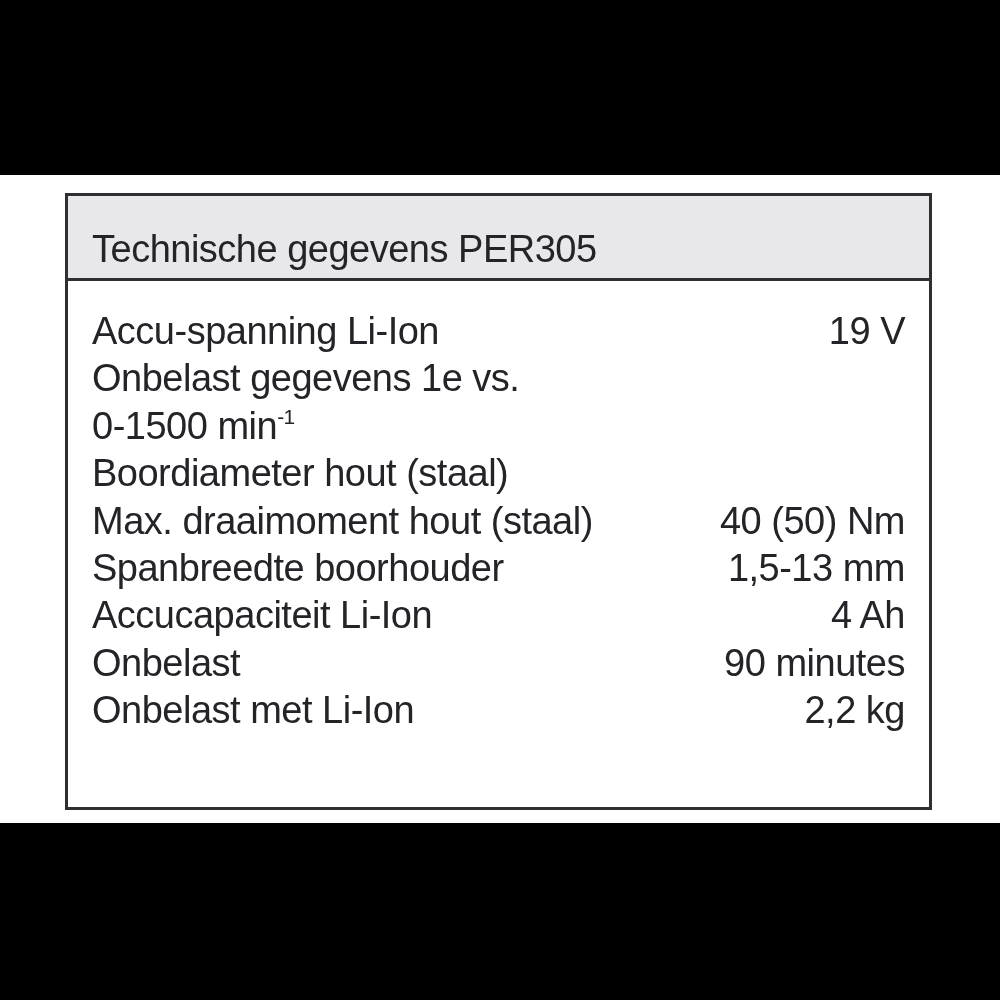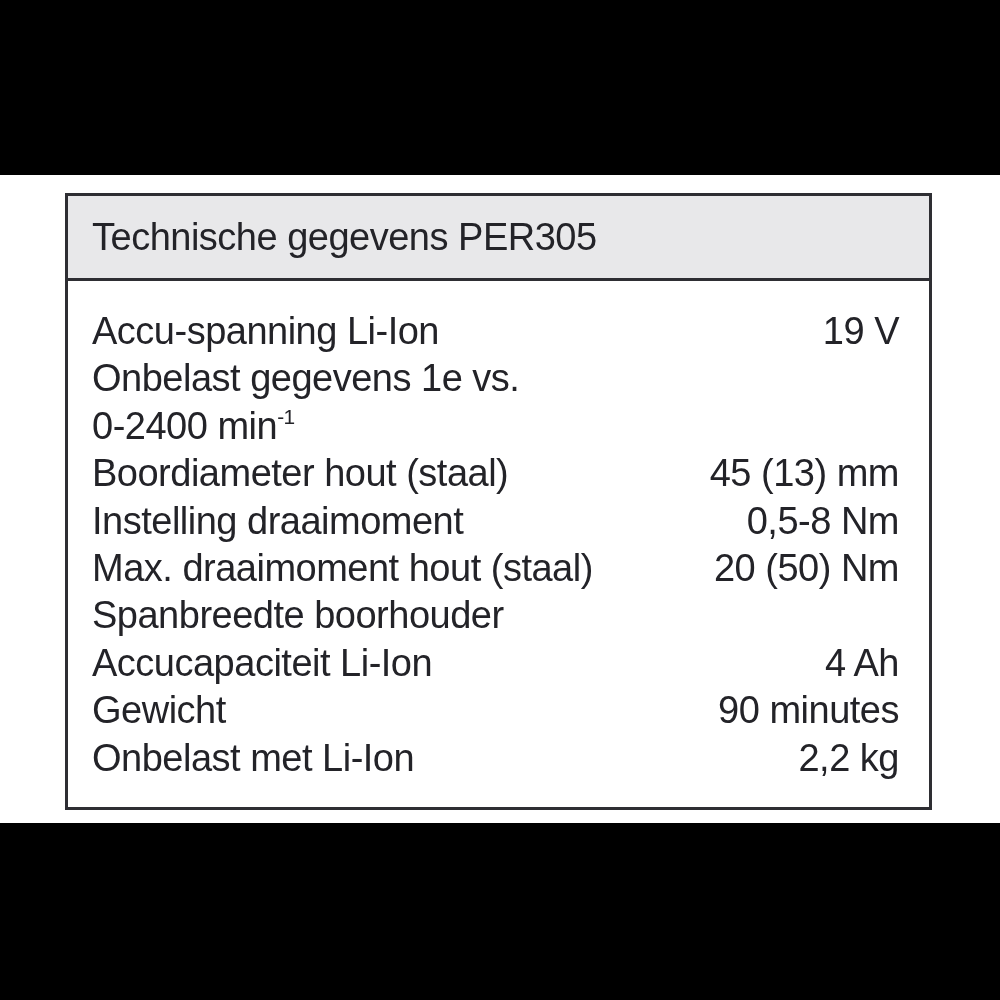--- a/index.html
+++ b/index.html
@@ -31,26 +31,26 @@
     color: #232328;
   }
   .spec-header {
     height: 85px;
     box-sizing: border-box;
     background: #e8e8ea;
     border-bottom: 3px solid #2e2e33;
     font-size: 38px;
     letter-spacing: -0.5px;
     line-height: 82px;
-    padding: 0 24px;
+    padding: 12px 24px;
     white-space: nowrap;
     overflow: hidden;
   }
   .spec-body {
-    padding: 27px 30px 0 24px;
+    padding: 27px 24px 0 24px;
   }
   .spec-row {
     display: flex;
     justify-content: space-between;
     align-items: baseline;
     font-size: 38px;
     letter-spacing: -0.5px;
     line-height: 47.4px;
     white-space: nowrap;
   }
@@ -76,49 +76,45 @@
       <div class="spec-row">
         <span class="spec-label">Accu-spanning Li-Ion</span>
         <span class="spec-value"><span>19 V</span><sup class="unit-sup"></sup></span>
       </div>
 
       <div class="spec-row">
         <span class="spec-label">Onbelast gegevens 1e vs.</span>
       </div>
 
       <div class="spec-row">
-        <span class="spec-value"><span>0-2400 min</span><sup class="unit-sup">-1</sup></span>
+        <span class="spec-value"><span>0-1500 min</span><sup class="unit-sup">-1</sup></span>
       </div>
 
       <div class="spec-row">
         <span class="spec-label">Boordiameter hout (staal)</span>
-        <span class="spec-value"><span>45 (13) mm</span><sup class="unit-sup"></sup></span>
       </div>
 
-      <div class="spec-row">
-        <span class="spec-label">Instelling draaimoment</span>
-        <span class="spec-value"><span>0,5-8 Nm</span><sup class="unit-sup"></sup></span>
-      </div>
 
       <div class="spec-row">
         <span class="spec-label">Max. draaimoment hout (staal)</span>
-        <span class="spec-value"><span>20 (50) Nm</span><sup class="unit-sup"></sup></span>
+        <span class="spec-value"><span>40 (50) Nm</span><sup class="unit-sup"></sup></span>
       </div>
 
       <div class="spec-row">
         <span class="spec-label">Spanbreedte boorhouder</span>
+        <span class="spec-value"><span>1,5-13 mm</span><sup class="unit-sup"></sup></span>
       </div>
 
       <div class="spec-row">
         <span class="spec-label">Accucapaciteit Li-Ion</span>
         <span class="spec-value"><span>4 Ah</span><sup class="unit-sup"></sup></span>
       </div>
 
       <div class="spec-row">
-        <span class="spec-label">Gewicht</span>
+        <span class="spec-label">Onbelast</span>
         <span class="spec-value"><span>90 minutes</span><sup class="unit-sup"></sup></span>
       </div>
 
       <div class="spec-row">
         <span class="spec-label">Onbelast met Li-Ion</span>
         <span class="spec-value"><span>2,2 kg</span><sup class="unit-sup"></sup></span>
       </div>
 
     </div>
   </div>

